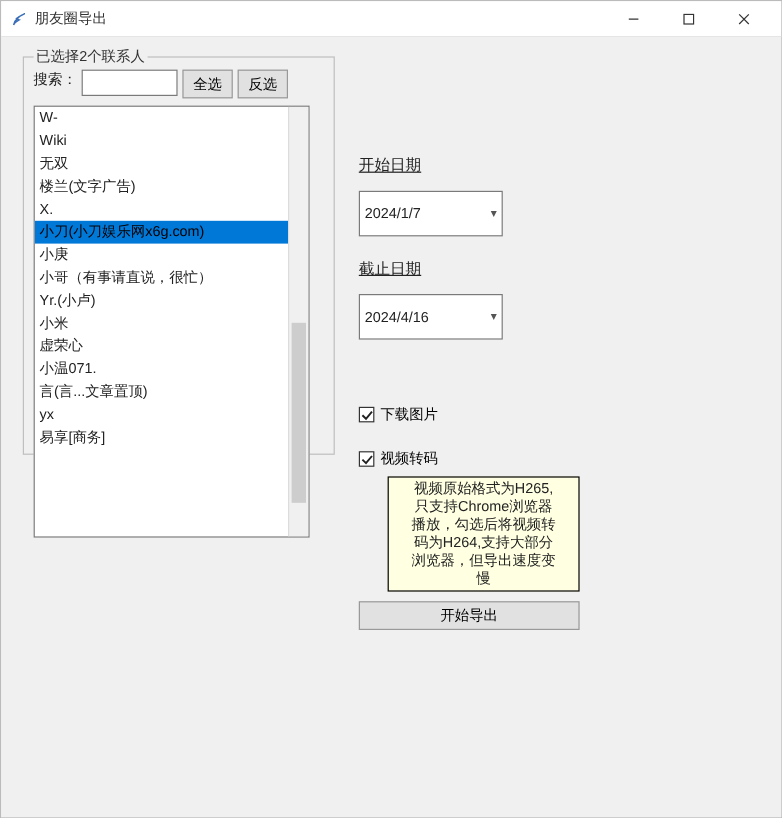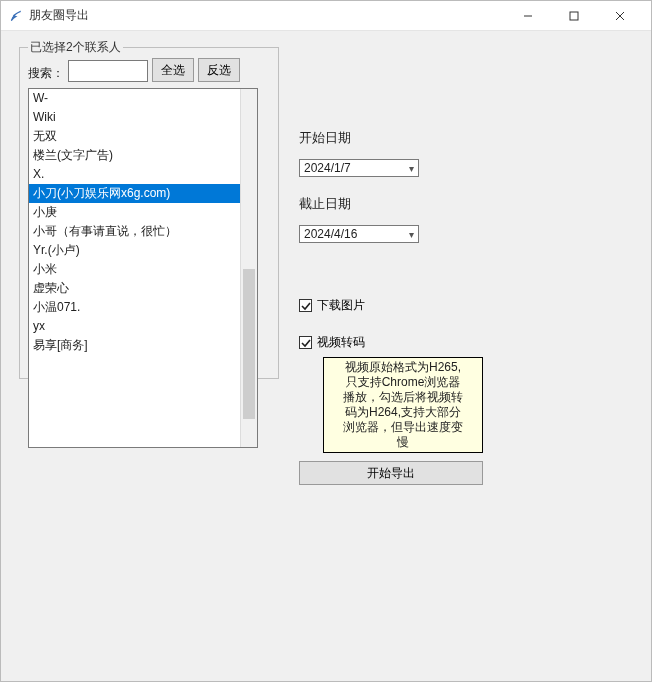--- a/index.html
+++ b/index.html
@@ -7,33 +7,33 @@
     .window { width: 652px; height: 682px; border: 1px solid #bbb; background: #f0f0f0; display: flex; flex-direction: column; }
     .titlebar { height: 30px; background: #fff; display: flex; align-items: center; padding: 0 8px; border-bottom: 1px solid #e5e5e5; }
     .titlebar .feather { width: 14px; height: 14px; margin-right: 6px; }
     .titlebar .title { color: #333; flex: 0 0 auto; }
     .titlebar .spacer { flex: 1; }
     .win-btn { width: 46px; height: 30px; display: flex; align-items: center; justify-content: center; color: #333; }
     .win-btn svg { stroke: #333; }
     .body { flex: 1; background: #f0f0f0; padding: 16px 18px; display: flex; gap: 20px; }
     .fieldset { border: 1px solid #bfbfbf; padding: 8px 20px 8px 8px; position: relative; width: 260px; height: 332px; }
     .fieldset .legend { position: absolute; top: -9px; left: 8px; font-size: 12px; background: #f0f0f0; padding: 0 2px; color: #333; }
-    .searchrow { display: flex; align-items: flex-end; gap: 4px; margin: 2px 0 6px 0; }
+    .searchrow { display: flex; align-items: flex-start; gap: 4px; margin: 2px 0 6px 0; }
     .searchrow label { color: #222; }
     .searchrow input[type=text] { width: 80px; height: 22px; border: 1px solid #7a7a7a; background: #fff; padding: 0 3px; font-size: 12px; }
     .btn { min-width: 36px; height: 24px; border: 1px solid #999; background: #e1e1e1; padding: 0 8px; font-size: 12px; display: inline-flex; align-items: center; justify-content: center; cursor: pointer; }
     .listwrap { border: 1px solid #7a7a7a; background: #fff; height: 360px; display: flex; overflow: hidden; }
     .list { flex: 1; overflow-y: hidden; }
     .item { padding: 1px 4px; line-height: 17px; color: #222; white-space: nowrap; overflow: hidden; }
-    .item.selected { background: #0078d7; color: #ffffff; }
+    .item.selected { background: #0078d7; color: #000000; }
     .scrollbar { width: 17px; background: #f0f0f0; border-left: 1px solid #dcdcdc; position: relative; }
     .thumb { position: absolute; left: 2px; right: 2px; background: #cdcdcd; border-radius: 0; }
     .rightcol { padding-top: 82px; display: flex; flex-direction: column; }
-    .rlabel { color: #222; font-size: 13px; margin-top: 0; }
-    .combo { width: 120px; height: 18px; border: 1px solid #7a7a7a; background: #fff; display: flex; align-items: center; justify-content: space-between; padding: 0 4px 0 4px; margin-top: 12px; }
+    .rlabel { color: #222; font-size: 13px; margin-top: 0; text-decoration: underline; }
+    .combo { width: 120px; height: 38px; border: 1px solid #7a7a7a; background: #fff; display: flex; align-items: center; justify-content: space-between; padding: 0 4px 0 4px; margin-top: 12px; }
     .combo .ctext { color: #222; }
     .combo .caret { font-size: 10px; color: #555; }
     .gap { height: 18px; }
     .checkrow { display: flex; align-items: center; gap: 5px; margin: 4px 0; }
     .checkbox { width: 13px; height: 13px; border: 1px solid #333; background: #fff; display: flex; align-items: center; justify-content: center; }
     .checkbox svg { stroke: #222; }
     .tooltip { background: #ffffe1; border: 1px solid #000; padding: 2px 16px; color: #222; width: 160px; line-height: 15px; margin: 2px 0 6px 24px; text-align: center; }
     .startbtn { min-width: 70px; margin-top: 2px; }
   </style>
 </head>
@@ -84,20 +84,21 @@
             <div class="item">无双</div>
             <div class="item">楼兰(文字广告)</div>
             <div class="item">X.</div>
             <div class="item selected">小刀(小刀娱乐网x6g.com)</div>
             <div class="item">小庚</div>
             <div class="item">小哥（有事请直说，很忙）</div>
             <div class="item">Yr.(小卢)</div>
             <div class="item">小米</div>
             <div class="item">虚荣心</div>
             <div class="item">小温071.</div>
+            <div class="item">言(言...文章置顶)</div>
             <div class="item">yx</div>
             <div class="item">易享[商务]</div>
           </div>
         <div class="scrollbar">
           <div class="thumb" style="top:180px;height:150px"></div>
         </div>
       </div>
     </div>
 
     <div class="rightcol">

